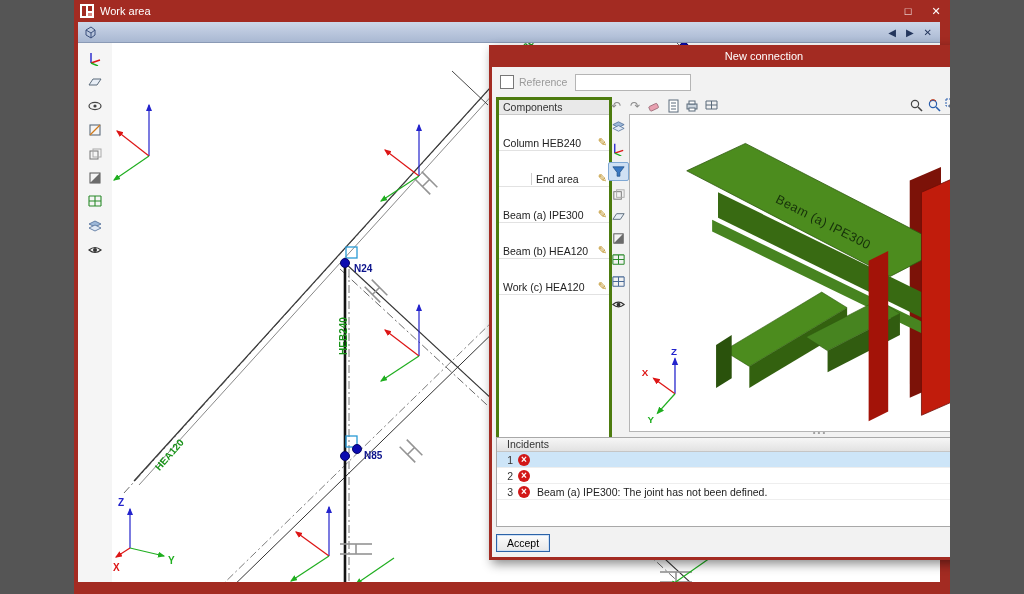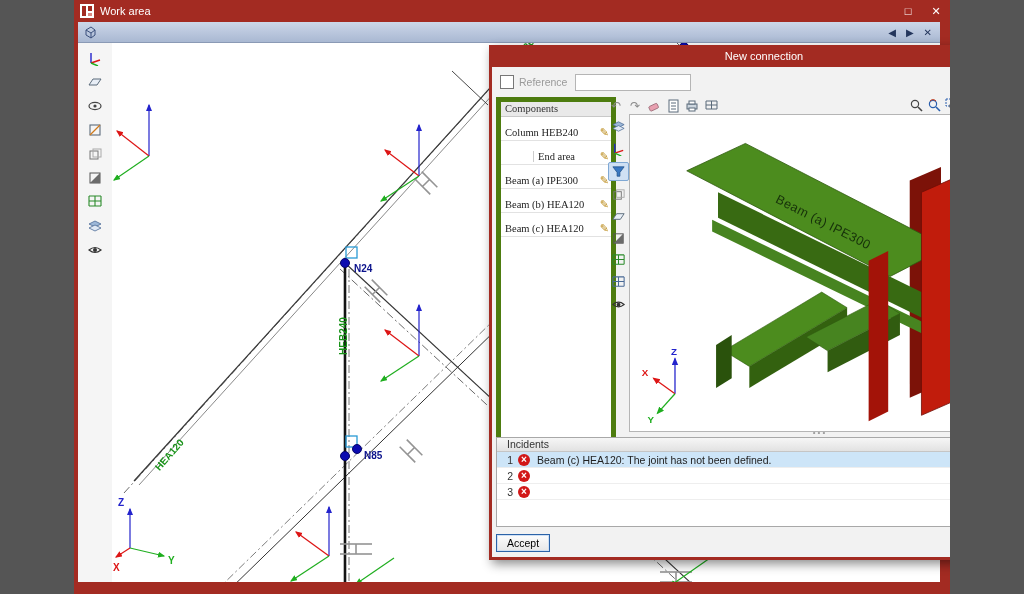--- a/index.html
+++ b/index.html
@@ -27,23 +27,23 @@
   .dlg-title .dt-btns{position:absolute;right:4px;top:0;height:22px;display:flex;}
   .dt-btn{width:22px;height:22px;display:flex;align-items:center;justify-content:center;color:#fff;font-size:10px;}
   .dlg-body{position:absolute;top:22px;left:3px;right:3px;bottom:3px;background:#f2f2f2;overflow:hidden;}
   
   .ref-row{position:absolute;top:0;left:0;right:0;height:30px;display:flex;align-items:center;padding-left:8px;}
   .checkbox{width:12px;height:12px;border:1px solid #777;background:#fff;display:inline-block;}
   .ref-label{color:#9a9a9a;font-size:10.5px;margin:0 8px 0 5px;}
   .ref-input{width:108px;height:15px;border:1px solid #b5b5b5;background:#fff;font-size:10px;padding:0 3px;}
   .lock{position:absolute;right:8px;top:7px;width:14px;height:15px;}
   
-  .components{position:absolute;top:30px;left:4px;width:110px;height:340px;background:#fff;border:5px solid #4d7c0f;font-size:10.5px;color:#222;font-family:Liberation Serif, serif;}
+  .components{position:absolute;top:30px;left:4px;width:110px;height:340px;background:#fff;border:3px solid #4d7c0f;font-size:10.5px;color:#222;}
   .comp-header{height:14px;line-height:14px;background:#e9e9e9;border-bottom:1px solid #c9c9c9;padding-left:4px;font-size:10.5px;color:#333;}
-  .comp-row{height:15px;display:flex;align-items:center;border-bottom:1px solid #e2e2e2;padding:8px 2px 0 4px;}
+  .comp-row{height:15px;display:flex;align-items:center;border-bottom:1px solid #e2e2e2;padding:8px 2px 0 4px;margin-top:12px;}
   .comp-label{flex:1;white-space:nowrap;overflow:hidden;}
   .comp-row.indent .comp-label{margin-left:28px;border-left:1px solid #ccc;padding-left:4px;}
   .pencil{color:#bb8b1a;font-size:11px;line-height:11px;}
   
   .dlg-toolbar{position:absolute;top:30px;left:116px;right:4px;height:17px;display:flex;align-items:center;gap:3px;}
   .dtb{width:16px;height:15px;display:flex;align-items:center;justify-content:center;font-size:12px;color:#8a8a8a;}
   .dtb-zoom{margin-left:auto;display:flex;gap:2px;}
   
   .dlg-side{position:absolute;top:47px;left:116px;width:21px;bottom:0;display:flex;flex-direction:column;align-items:center;padding-top:4px;gap:5px;}
   .dlg-side .tool{width:19px;height:17px;}
@@ -314,21 +314,21 @@
         </div>
         <div class="comp-row">
           <span class="comp-label">Beam (a) IPE300</span>
           <span class="pencil">✎</span>
         </div>
         <div class="comp-row">
           <span class="comp-label">Beam (b) HEA120</span>
           <span class="pencil">✎</span>
         </div>
         <div class="comp-row">
-          <span class="comp-label">Beam (c) HEA120</span>
+          <span class="comp-label">Work (c) HEA120</span>
           <span class="pencil">✎</span>
         </div>
       </div>
 
       <div class="dlg-toolbar">
         <span class="dtb">↶</span>
         <span class="dtb">↷</span>
         <span class="dtb">
             <svg width="14" height="14" viewBox="0 0 14 14">
               <rect x="2" y="6" width="9" height="5" rx="1" transform="rotate(-25 6 8)" fill="#e8a0b0" stroke="#9a6a76" stroke-width="0.8"></rect>
@@ -507,29 +507,29 @@
         </svg>
       </div>
 
       <div class="splitter">•••</div>
 
       <div class="incidents">
         <div class="inc-header">Incidents</div>
         <div class="inc-row sel">
           <span class="inc-num">1</span>
           <span class="err-icon">×</span>
-          <span class="inc-text">Beam (c) HEA120: The joint has not been defined.</span>
         </div>
         <div class="inc-row">
           <span class="inc-num">2</span>
           <span class="err-icon">×</span>
         </div>
         <div class="inc-row">
           <span class="inc-num">3</span>
           <span class="err-icon">×</span>
+          <span class="inc-text">Beam (a) IPE300: The joint has not been defined.</span>
         </div>
       </div>
 
       <div class="dlg-footer">
         <button class="btn accept">Accept</button>
         <button class="btn cancel">Cancel</button>
       </div>
 
     </div>
   </div>

